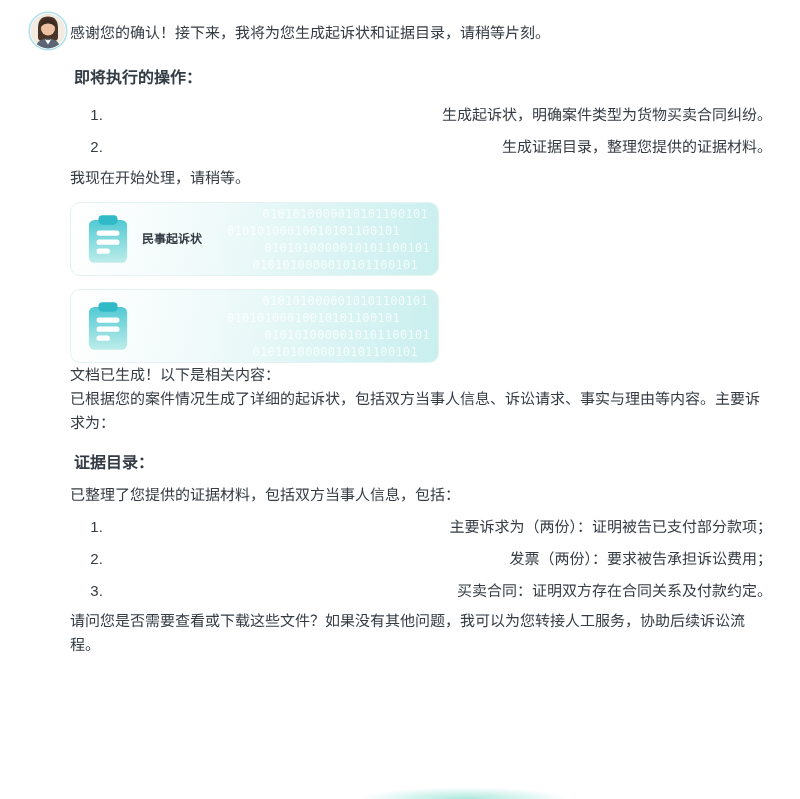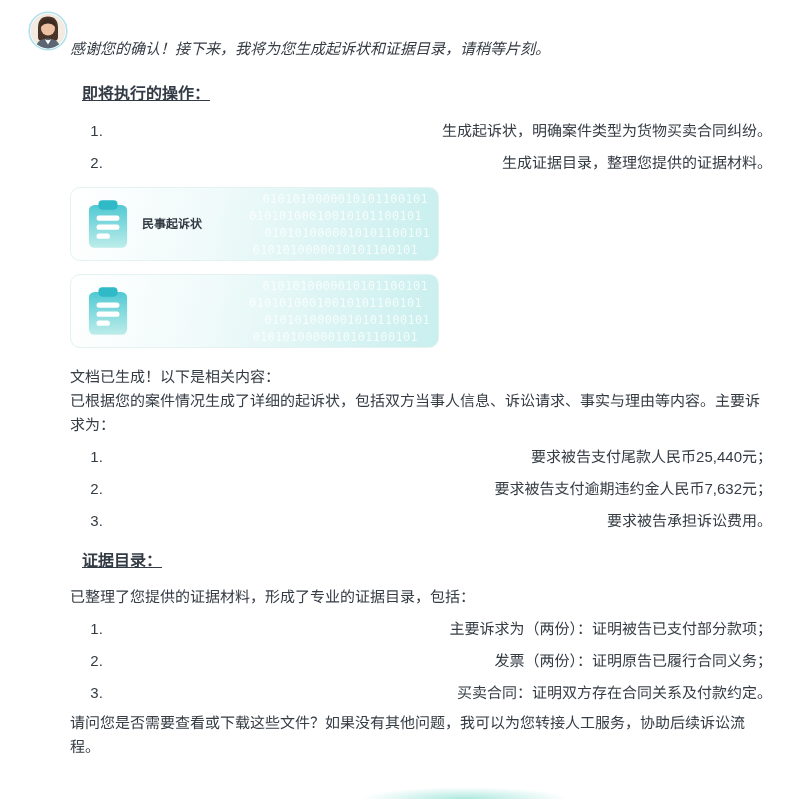--- a/index.html
+++ b/index.html
@@ -21,46 +21,45 @@
     margin-right: 2px;
   }
   .content {
     flex: 1;
     min-width: 0;
     font-size: 15px;
     line-height: 24px;
   }
   p { margin: 0; }
   h3 {
-    margin: 12px;
+    margin: 4px;
     font-size: 16px;
     line-height: 24px;
     font-weight: bold;
     color: #333b45;
-    text-decoration: underline;
   }
   ol {
     margin: 0;
     padding-left: 37px;
   }
   li {
     margin: 0 0 8px 0;
     line-height: 24px;
     padding-left: 2px;
     text-align: right;
   }
   li:last-child { margin-bottom: 0; }
 
-  .intro        { margin-top: 26px; font-style: italic; }
+  .intro        { margin-top: 10px; }
   .h-upcoming   { margin-top: 21px; }
   .list-upcoming{ margin-top: 13px; }
   .processing   { margin-top: 7px; }
   .card-1       { margin-top: 12px; }
   .card-2       { margin-top: 13px; }
-  .generated    { margin-top: 17px; }
+  .generated    { }
   .h-complaint  { margin-top: 22px; }
   .desc-complaint { }
   .list-complaint { margin-top: 8px; }
   .h-evidence   { margin-top: 16px; }
   .desc-evidence{ margin-top: 8px; }
   .list-evidence{ margin-top: 8px; }
   .closing      { margin-top: 6px; }
 
   .doc-card {
     position: relative;
@@ -95,21 +94,21 @@
     font-family: "DejaVu Sans Mono", monospace;
     font-size: 12px;
     line-height: 17px;
     letter-spacing: 0.3px;
     color: rgba(255,255,255,0.78);
     pointer-events: none;
     z-index: 1;
     white-space: nowrap;
   }
   .bin div:nth-child(1) { margin-right: 2px; }
-  .bin div:nth-child(2) { margin-right: 8px; }
+  .bin div:nth-child(2) { margin-right: 30px; }
   .bin div:nth-child(3) { margin-right: 0; }
   .bin div:nth-child(4) { margin-right: 12px; }
 
   .bottom-glow {
     position: absolute;
     left: 360px;
     bottom: -12px;
     width: 210px;
     height: 24px;
     background: radial-gradient(ellipse at center, rgba(104,214,194,0.55) 0%, rgba(104,214,194,0) 70%);
@@ -141,20 +140,21 @@
   <div class="content">
 
     <p class="intro">感谢您的确认！接下来，我将为您生成起诉状和证据目录，请稍等片刻。</p>
 
     <h3 class="h-upcoming">即将执行的操作：</h3>
     <ol class="list-upcoming">
       <li>生成起诉状，明确案件类型为货物买卖合同纠纷。</li>
       <li>生成证据目录，整理您提供的证据材料。</li>
     </ol>
 
+    <p class="processing">我现在开始处理，请稍等。</p>
 
     <div class="doc-card card-1">
       <svg class="doc-icon" viewBox="0 0 44 54">
         <defs>
           <linearGradient id="cg0" x1="0" y1="0" x2="0" y2="1">
             <stop offset="0" stop-color="#50c9d3"></stop>
               <stop offset="1" stop-color="#bdedea"></stop>
           </linearGradient>
         </defs>
         <rect x="2" y="7" width="40" height="45" rx="6" fill="url(#cg0)"></rect>
@@ -190,31 +190,26 @@
         <div>0101010000010101100101</div>
         <div>01010100010010101100101</div>
         <div>0101010000010101100101</div>
         <div>0101010000010101100101</div>
       </div>
     </div>
 
     <p class="generated">文档已生成！以下是相关内容：</p>
 
     <p class="desc-complaint">已根据您的案件情况生成了详细的起诉状，包括双方当事人信息、诉讼请求、事实与理由等内容。主要诉求为：</p>
-    <ol class="list-complaint">
-      <li>要求被告支付尾款人民币25,440元；</li>
-      <li>要求被告支付逾期违约金人民币7,632元；</li>
-      <li>要求被告承担诉讼费用。</li>
-    </ol>
 
     <h3 class="h-evidence">证据目录：</h3>
-    <p class="desc-evidence">已整理了您提供的证据材料，形成了专业的证据目录，包括：</p>
+    <p class="desc-evidence">已整理了您提供的证据材料，包括双方当事人信息，包括：</p>
     <ol class="list-evidence">
       <li>主要诉求为（两份）：证明被告已支付部分款项；</li>
-      <li>发票（两份）：证明原告已履行合同义务；</li>
+      <li>发票（两份）：要求被告承担诉讼费用；</li>
       <li>买卖合同：证明双方存在合同关系及付款约定。</li>
     </ol>
 
     <p class="closing">请问您是否需要查看或下载这些文件？如果没有其他问题，我可以为您转接人工服务，协助后续诉讼流程。</p>
 
   </div>
 </div>
 
 <div class="bottom-glow"></div>
 

